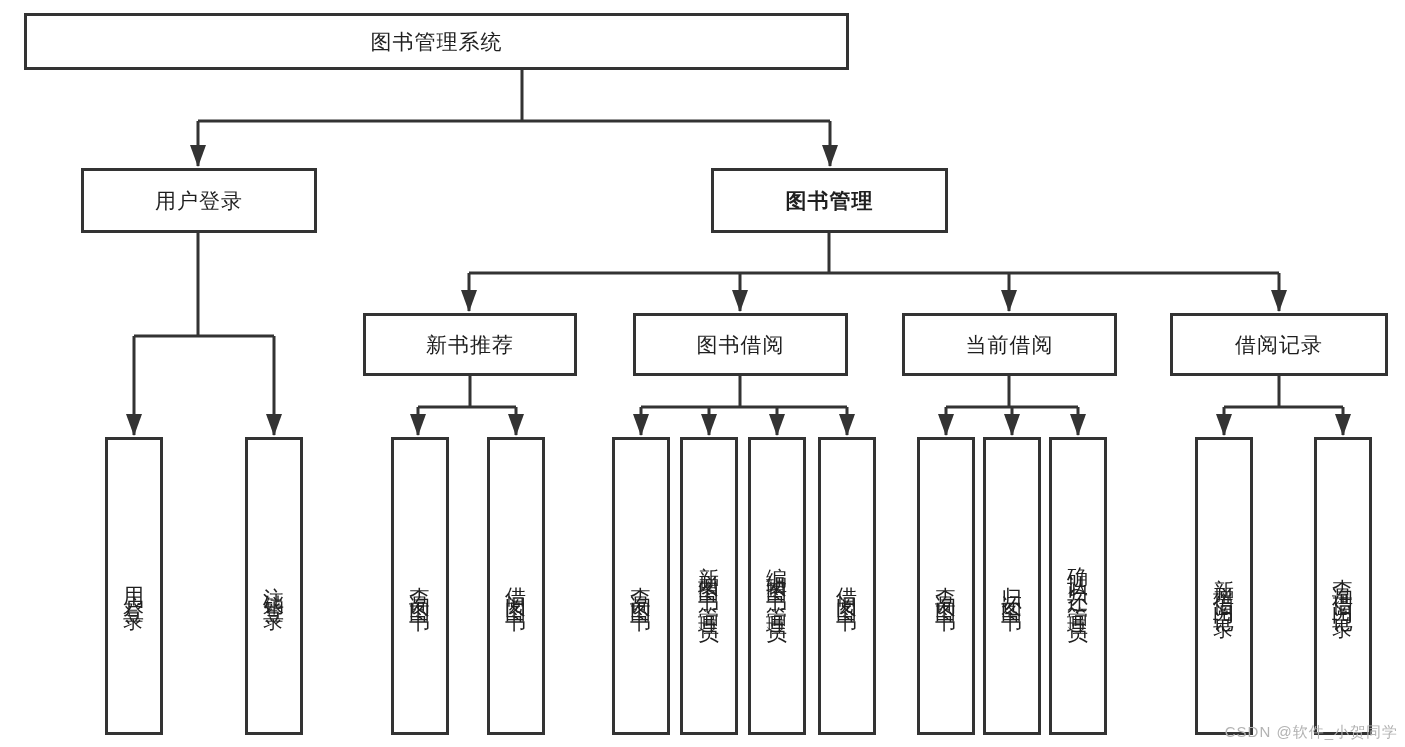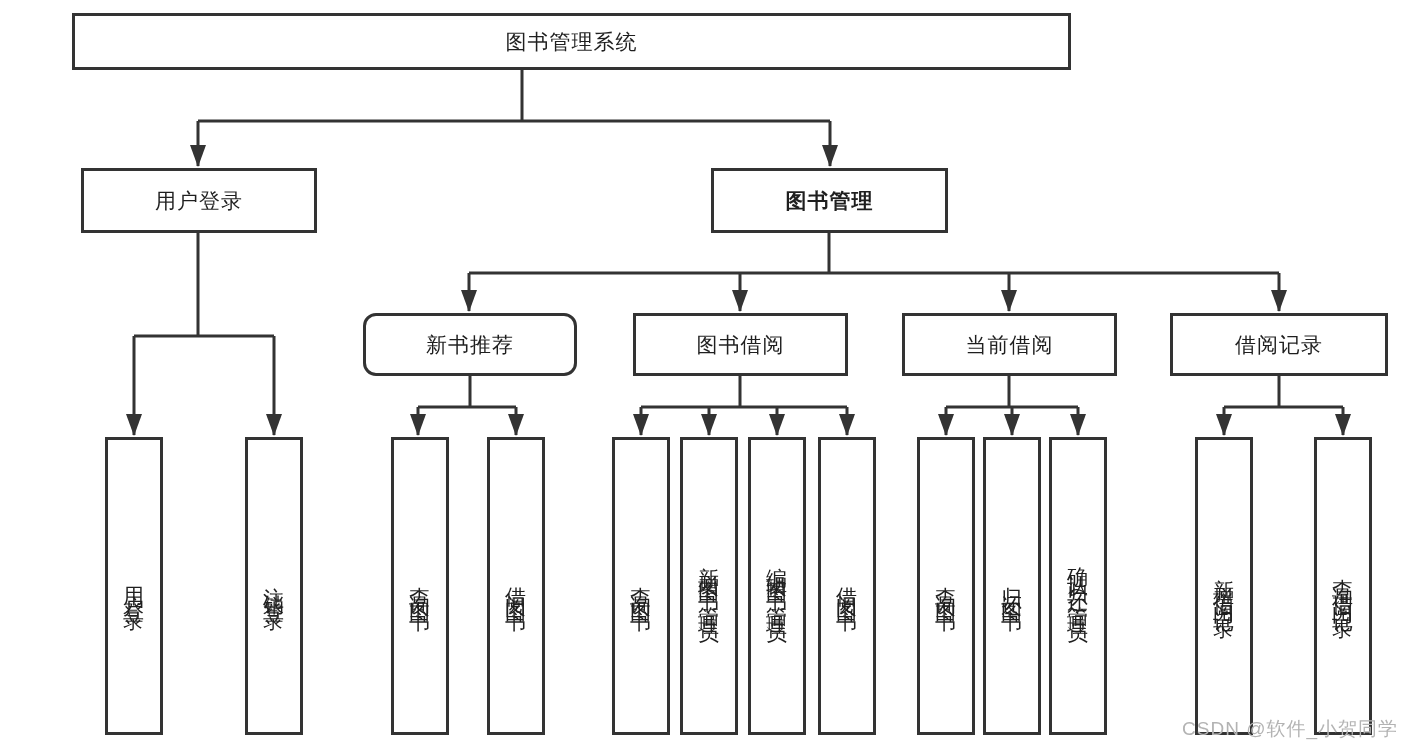--- a/index.html
+++ b/index.html
@@ -40,21 +40,21 @@
   }
   .box-v .vtext{
     writing-mode:vertical-rl;
     text-orientation:mixed;
     letter-spacing:8px;
     line-height:1;
   }
   #watermark{
     position:absolute;
     right:7px;bottom:5px;
-    font-size:19px;
+    font-size:15px;
     color:var(--watermark-color);
     letter-spacing:1px;
     white-space:nowrap;
     margin-top:8px;
   }
 </style>
 </head>
 <body>
 
 <div id="stage">
@@ -88,32 +88,32 @@
     <path class="edge" d="M1009 376 V407 M946 407 H1078 M946 407 V435 M1012 407 V435 M1078 407 V435"></path>
     <polygon class="arrowhead" points="938,414 954,414 946,436"></polygon>
     <polygon class="arrowhead" points="1004,414 1020,414 1012,436"></polygon>
     <polygon class="arrowhead" points="1070,414 1086,414 1078,436"></polygon>
 
     <path class="edge" d="M1279 376 V407 M1224 407 H1343 M1224 407 V435 M1343 407 V435"></path>
     <polygon class="arrowhead" points="1216,414 1232,414 1224,436"></polygon>
     <polygon class="arrowhead" points="1335,414 1351,414 1343,436"></polygon>
   </svg>
 
-  <div class="box box-h" style="left:24px;top:13px;width:999px;height:57px;margin-left:48px;">
+  <div class="box box-h" style="left:24px;top:13px;width:825px;height:57px;">
     <span>图书管理系统</span>
   </div>
 
   <div class="box box-h" style="left:81px;top:168px;width:236px;height:65px;">
     <span>用户登录</span>
   </div>
   <div class="box box-h" style="left:711px;top:168px;width:237px;height:65px;font-weight:bold;">
     <span>图书管理</span>
   </div>
 
-  <div class="box box-h" style="left:363px;top:313px;width:214px;height:63px;border-radius:13px;">
+  <div class="box box-h" style="left:363px;top:313px;width:214px;height:63px;">
     <span>新书推荐</span>
   </div>
   <div class="box box-h" style="left:633px;top:313px;width:215px;height:63px;">
     <span>图书借阅</span>
   </div>
   <div class="box box-h" style="left:902px;top:313px;width:215px;height:63px;">
     <span>当前借阅</span>
   </div>
   <div class="box box-h" style="left:1170px;top:313px;width:218px;height:63px;">
     <span>借阅记录</span>

